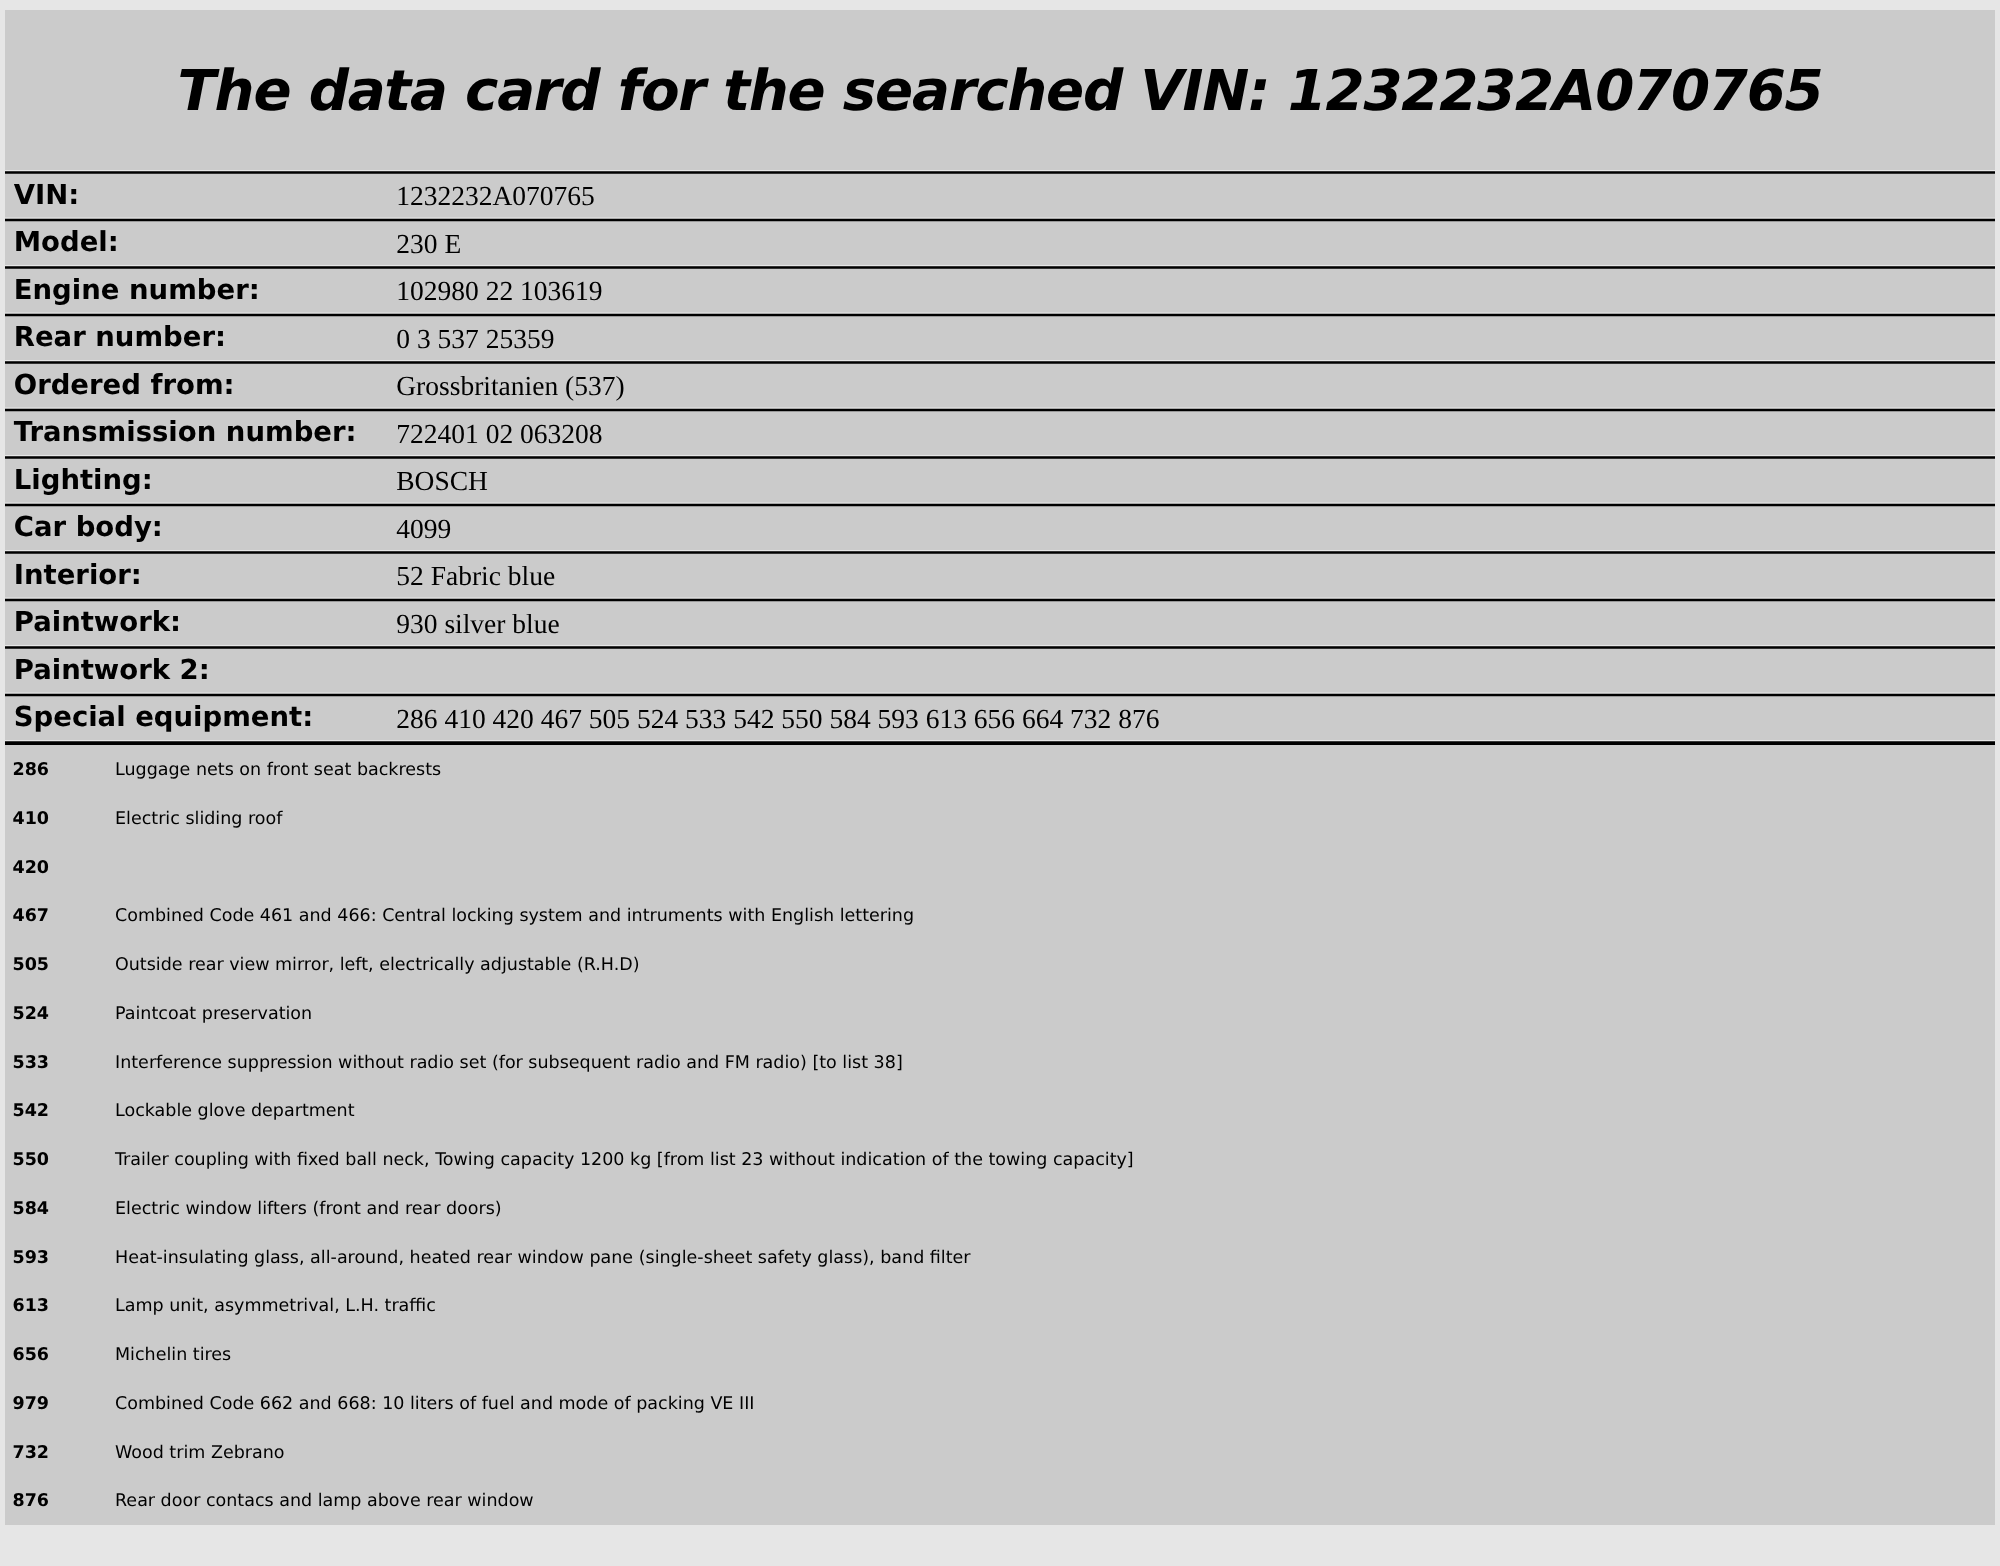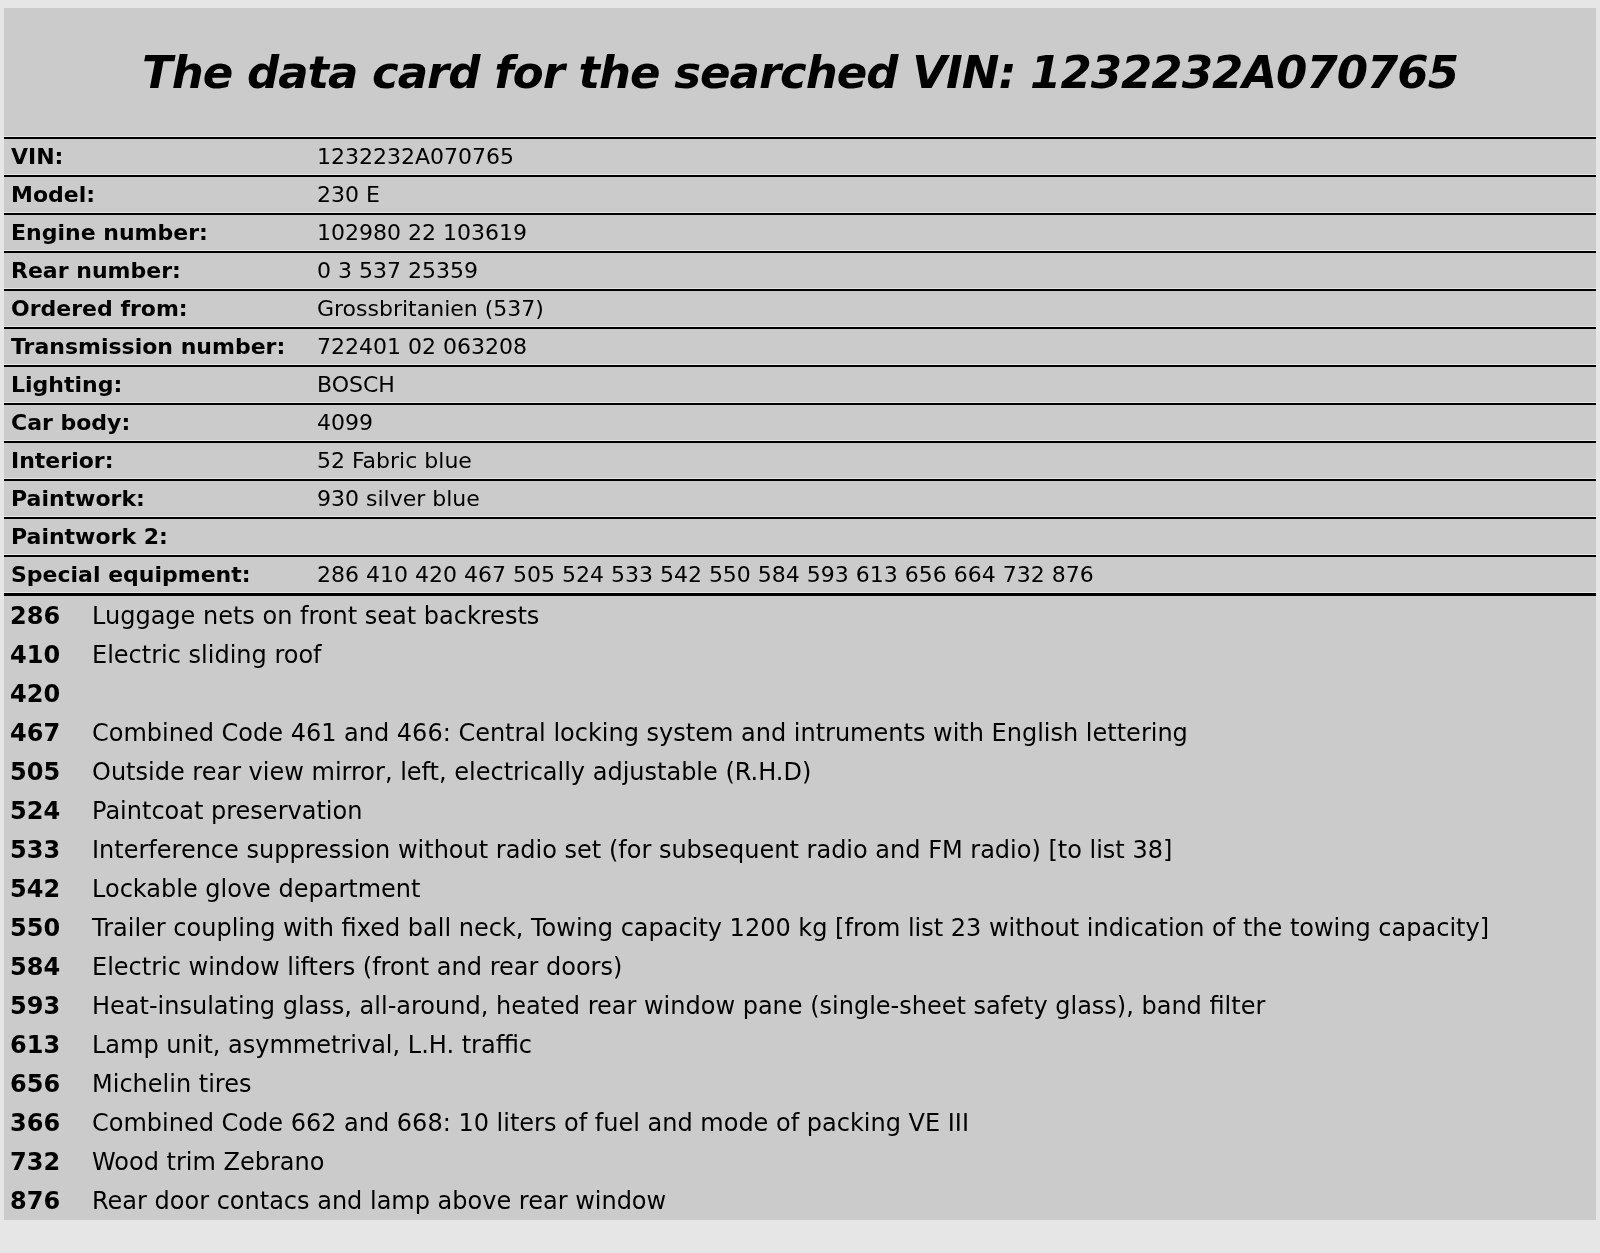--- a/index.html
+++ b/index.html
@@ -51,36 +51,37 @@
   .field-label {
     width: 313px;
     padding-left: 7px;
     font-weight: bold;
     flex: 0 0 auto;
     white-space: nowrap;
   }
   .field-value {
     flex: 1 1 auto;
     white-space: nowrap;
+    font-family: Liberation Serif, serif;
   }
   .table-end {
     height: 0;
     margin-top: 1px;
     border-top: 3px solid var(--line);
   }
   
   .equip-list {
     background: var(--bg);
     width: 100%;
   }
   .equip-row {
     height: 39px;
     display: flex;
     align-items: center;
-    font-size: 24px;
+    font-size: 14px;
   }
   .equip-code {
     width: 88px;
     padding-left: 6px;
     font-weight: bold;
     flex: 0 0 auto;
   }
   .equip-desc {
     flex: 1 1 auto;
     white-space: nowrap;
@@ -220,21 +221,21 @@
         <div class="equip-code">613</div>
         <div class="equip-desc">Lamp unit, asymmetrival, L.H. traffic</div>
       </div>
 
       <div class="equip-row">
         <div class="equip-code">656</div>
         <div class="equip-desc">Michelin tires</div>
       </div>
 
       <div class="equip-row">
-        <div class="equip-code">366</div>
+        <div class="equip-code">979</div>
         <div class="equip-desc">Combined Code 662 and 668: 10 liters of fuel and mode of packing VE III</div>
       </div>
 
       <div class="equip-row">
         <div class="equip-code">732</div>
         <div class="equip-desc">Wood trim Zebrano</div>
       </div>
 
       <div class="equip-row">
         <div class="equip-code">876</div>

